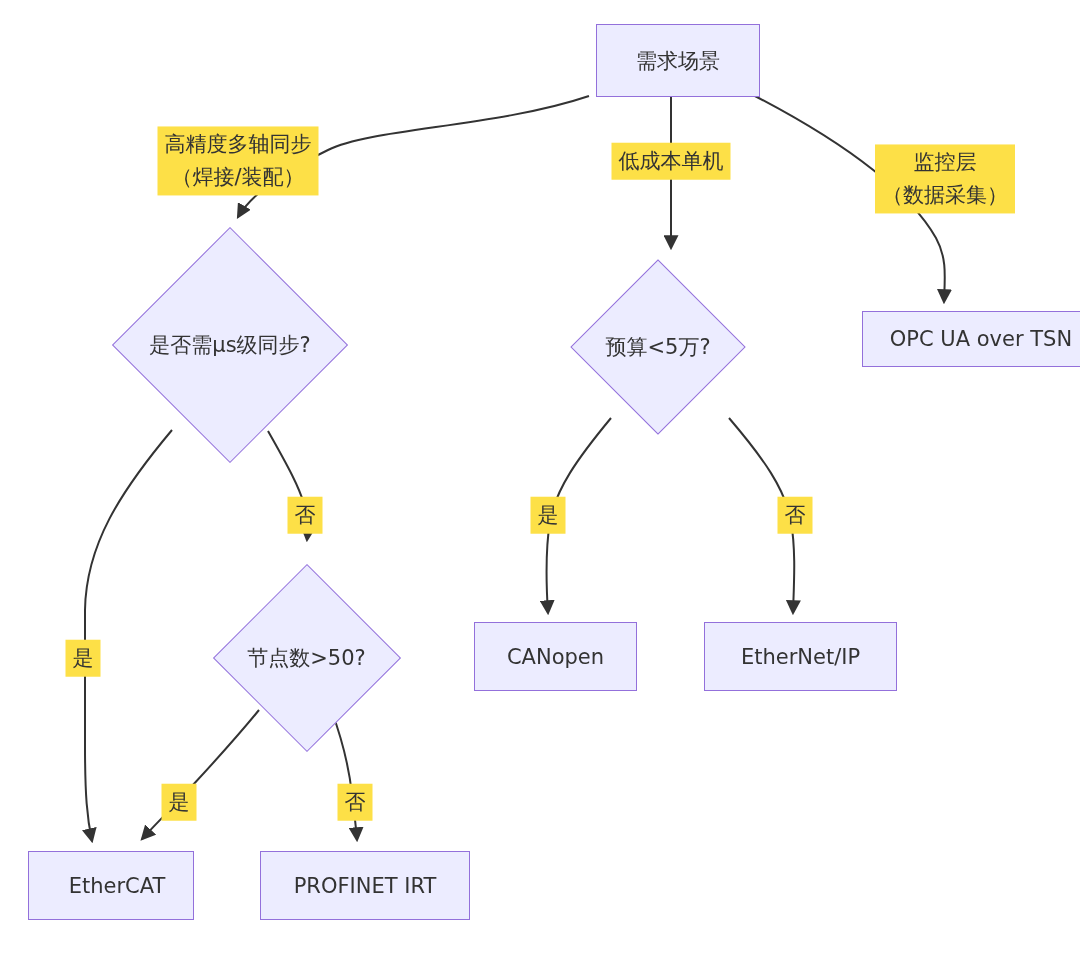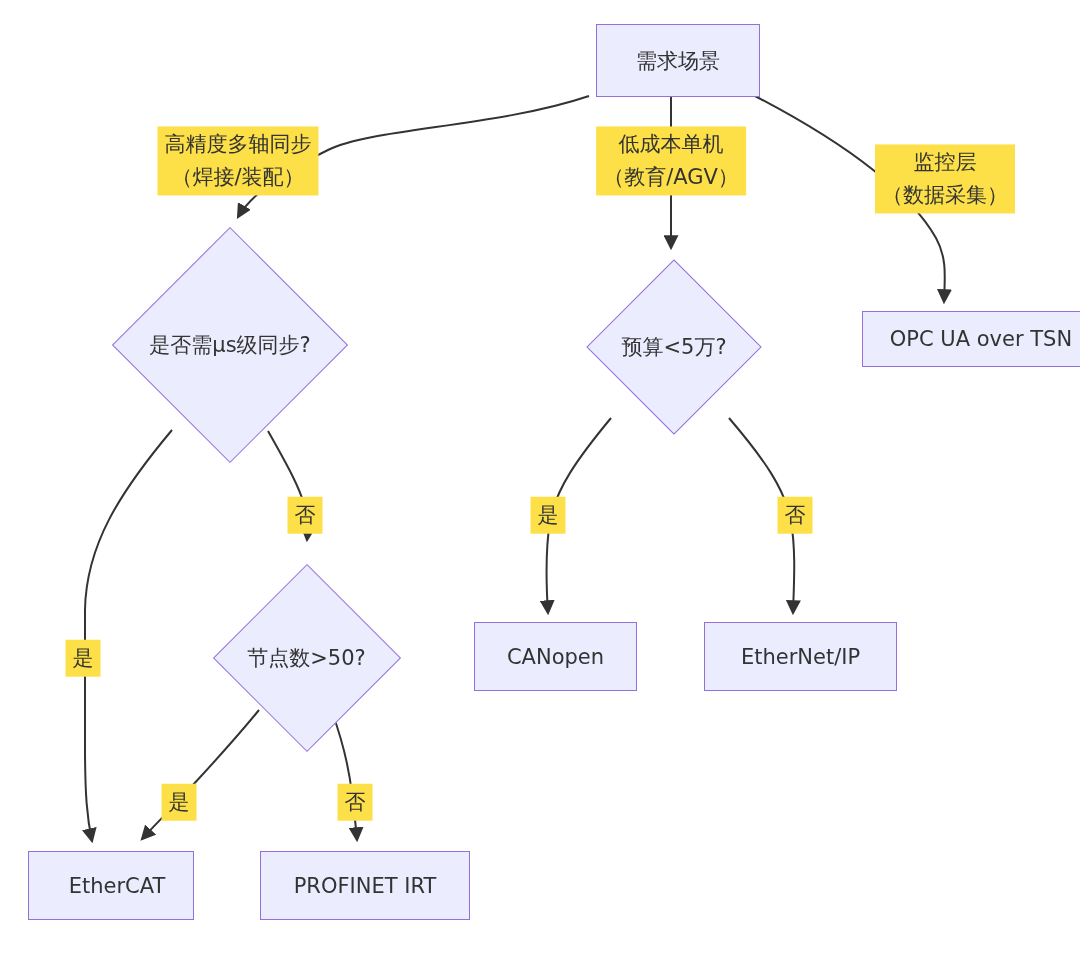--- a/index.html
+++ b/index.html
@@ -103,33 +103,32 @@
   <div class="diamond-box" style="left:112px; top:227px; width:236px; height:236px;">
     <div class="diamond-shape" style="width:167px; height:167px;"></div>
     <div class="diamond-label">是否需μs级同步?</div>
   </div>
 
   <div class="diamond-box" style="left:212px; top:563px; width:189px; height:189px;">
     <div class="diamond-shape" style="width:133px; height:133px;"></div>
     <div class="diamond-label">节点数&gt;50?</div>
   </div>
 
-  <div class="diamond-box" style="left:586px; top:259px; width:176px; height:176px;">
+  <div class="diamond-box" style="left:570px; top:259px; width:176px; height:176px;">
     <div class="diamond-shape" style="width:124px; height:124px;"></div>
     <div class="diamond-label">预算&lt;5万?</div>
   </div>
 
   <div class="edge-label" style="left:238px; top:161px;">
     <div>高精度多轴同步</div>
     <div>（焊接/装配）</div>
   </div>
 
   <div class="edge-label" style="left:671px; top:161px;">
     <div>低成本单机</div>
-    <div>（教育/AGV）</div>
   </div>
 
   <div class="edge-label" style="left:945px; top:161px;margin-top:18px;">
     <div>监控层</div>
     <div>（数据采集）</div>
   </div>
 
   <div class="edge-label" style="left:83px; top:658px;">是</div>
 
   <div class="edge-label" style="left:305px; top:515px;">否</div>

